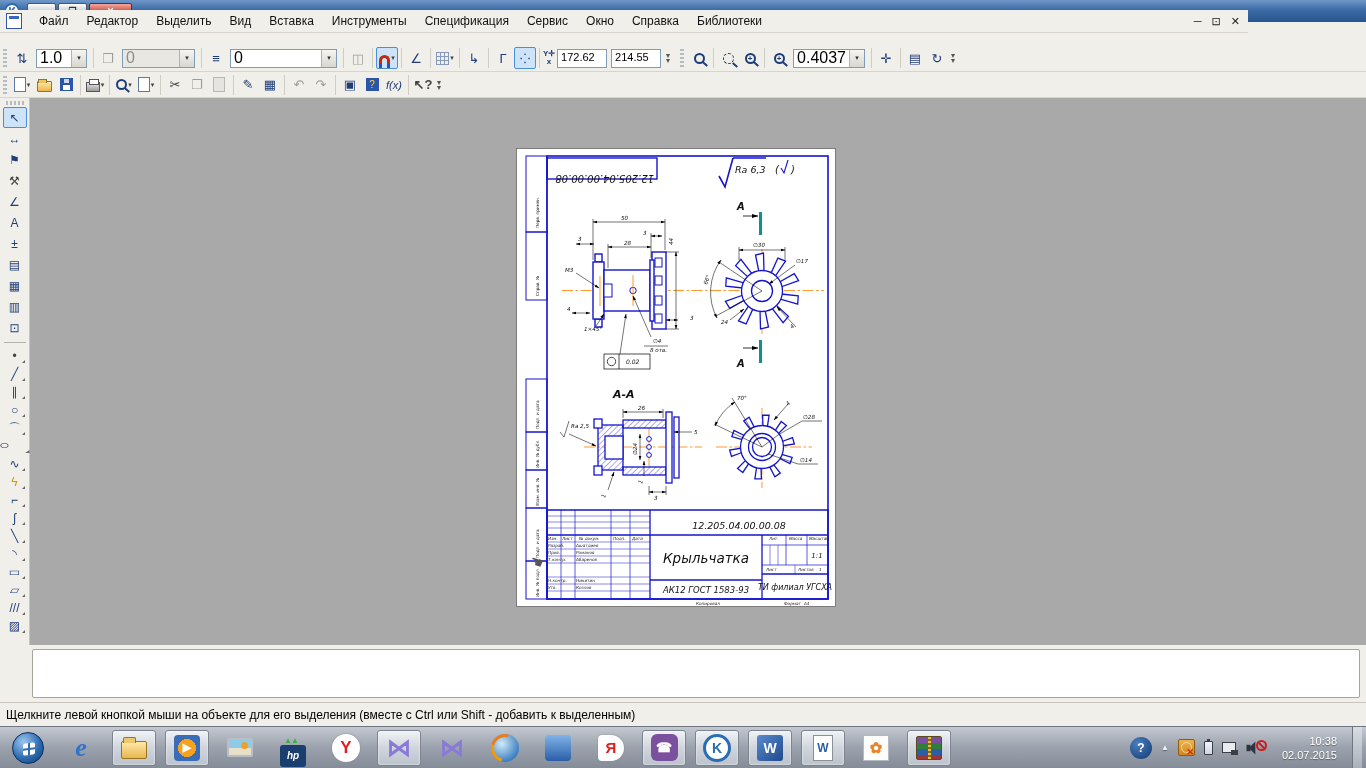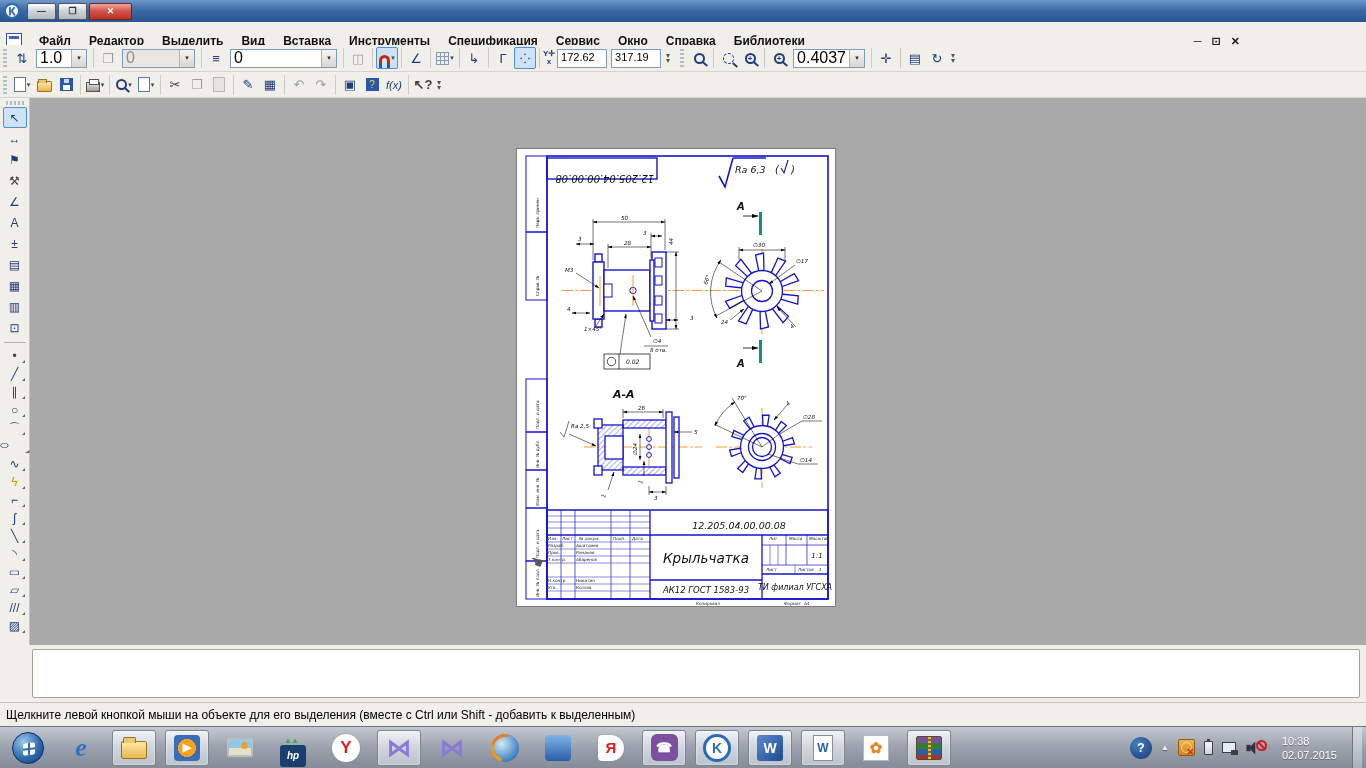--- a/index.html
+++ b/index.html
@@ -16,23 +16,23 @@
     display:flex; align-items:center; justify-content:center; margin-right:5px; }
   #titlebar .t-title { flex:1; }
   .wbtn { width:29px; height:17px; margin-left:2px; border:1px solid #51565c; border-radius:2px;
     background:linear-gradient(180deg,#fdfdfd,#cfd4da 45%,#b4bac2);
     color:#333; font-size:9px; display:flex; align-items:center; justify-content:center;
     text-shadow:none; font-weight:bold;}
   .wbtn.close { width:43px; background:linear-gradient(180deg,#f3a79f,#d4564a 45%,#b83325);
     color:#fff; border-color:#7c2015; }
 
   
-  #menubar { position:absolute; left:0; top:30px; width:1248px; height:23px;
+  #menubar { position:absolute; left:0; top:10px; width:1248px; height:23px;
     background:#f1efe9; border-bottom:1px solid #d8d4cb; display:flex; align-items:center;
-    font-size:12px; color:#111;font-weight:bold; }
+    font-size:12px; color:#111; }
   .doc-ico { width:16px; height:16px; margin:0 8px 0 6px; background:#fff;
     border:1px solid #3355aa; position:relative; }
   .doc-ico::after { content:""; position:absolute; left:2px; top:2px; right:2px; height:3px; background:#3a66c0; }
   .menu-item { padding:3px 9px; cursor:default; }
   #mdi-ctrl { margin-left:auto; margin-right:8px; display:flex; gap:10px;
     font-size:11px; color:#222; align-items:center;}
 
   
   .toolbar { position:absolute; left:0; width:1366px; height:26px; background:#f1efe9;
     border-bottom:1px solid #d8d4cb; display:flex; align-items:center; font-size:11px; }
@@ -197,21 +197,21 @@
     background:#3a3f46; }
   .tr-mute { position:relative; width:22px; height:16px; }
   .tr-mute .spk { left:1px; top:4px; transform:scale(.8); }
   .tr-mute .spk, .tr-mute .spk::before { background:#2f3540; border-right-color:#2f3540; }
   .tr-mute .spk::before{ background:none; }
   .tr-mute .spk::after { display:none; }
   .tr-mute .no { position:absolute; right:0; top:0; width:11px; height:11px; border:2px solid #d21b1b;
     border-radius:50%; }
   .tr-mute .no::after { content:""; position:absolute; left:-1px; top:3px; width:10px; height:2px;
     background:#d21b1b; transform:rotate(45deg); }
-  .tr-clock { text-align:left; line-height:14px; text-shadow:0 1px 1px rgba(0,0,0,.4); padding:0 6px; }
+  .tr-clock { text-align:right; line-height:14px; text-shadow:0 1px 1px rgba(0,0,0,.4); padding:0 6px; }
   #show-desktop { width:10px; height:42px; border-left:1px solid #6f7682;
     background:linear-gradient(180deg,#d8dde3,#aab0ba); }
 </style>
 </head>
 <body>
 
 <div id="titlebar">
   <span class="app-ico">K</span>
   <span class="wbtn">—</span>
   <span class="wbtn">❐</span>
@@ -274,21 +274,21 @@
   <span class="vsep"></span>
   <span class="tbtn">
       <span>Γ</span>
     </span>
   <span class="tbtn active">
       <span>⁘</span>
     </span>
   <span class="vsep"></span>
   <span class="coord-ic">Y✛<br>x</span>
   <span class="field">172.62</span>
-  <span class="field">317.19</span>
+  <span class="field">214.55</span>
   <span class="ovf">▾<br>▾</span>
   <span class="grip"></span>
   <span class="tbtn">
       <span class="i-mag"></span>
     </span>
   <span class="vsep"></span>
   <span class="tbtn">
       <span class="i-mag dash"></span>
     </span>
   <span class="tbtn">

